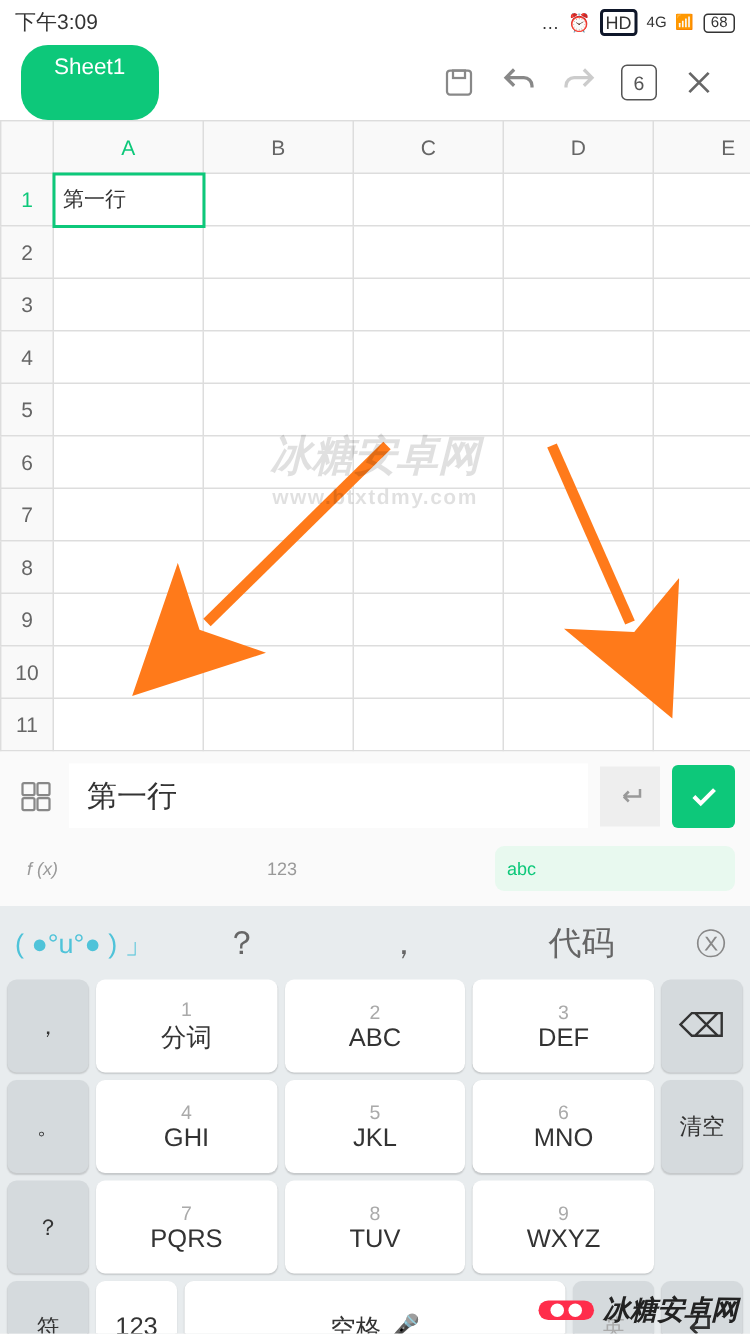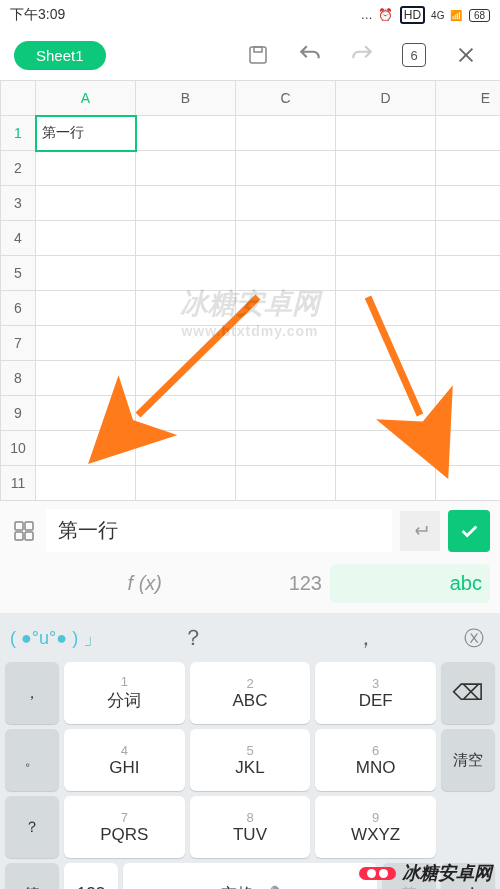--- a/index.html
+++ b/index.html
@@ -5,21 +5,21 @@
     * { margin: 0; padding: 0; box-sizing: border-box; font-family: -apple-system, sans-serif; }
     body { width: 500px; height: 889px; background: #f5f5f5; position: relative; overflow: hidden; }
     
     
     .status-bar { height: 30px; background: #fff; display: flex; align-items: center; justify-content: space-between; padding: 0 10px; font-size: 14px; color: #333; }
     .status-left { display: flex; gap: 4px; }
     .status-right { display: flex; align-items: center; gap: 6px; font-size: 12px; }
     .battery-box { border: 1px solid #333; border-radius: 3px; padding: 0 4px; font-size: 10px; }
     
     
-    .toolbar { height: 50px; background: #fff; display: flex; align-items: center; padding: 0 14px; gap: 12px; }
+    .toolbar { height: 50px; background: #fff; display: flex; padding: 0 14px; gap: 0; }
     .sheet-tab { background: #0dc87a; color: #fff; border-radius: 18px; padding: 6px 22px; font-size: 15px; }
     .toolbar-spacer { flex: 1; }
     .tool-icon { width: 40px; display: flex; align-items: center; justify-content: center; color: #888; }
     .tool-box { border: 1.5px solid #555; border-radius: 4px; width: 24px; height: 24px; display: flex; align-items: center; justify-content: center; font-size: 13px; color: #555; }
     
     
     .sheet { background: #fff; }
     .sheet table { border-collapse: collapse; width: 100%; table-layout: fixed; }
     .sheet th, .sheet td { border: 1px solid #ddd; height: 35px; font-size: 14px; text-align: center; color: #666; font-weight: normal; }
     .sheet th.corner { width: 35px; background: #f9f9f9; }
@@ -33,21 +33,21 @@
     
     .input-bar { background: #fafafa; display: flex; align-items: center; padding: 8px 10px; gap: 8px; }
     .grid-icon { width: 28px; height: 28px; color: #888; display: flex; align-items: center; justify-content: center; }
     .grid-icon svg { width: 24px; height: 24px; }
     .cell-input { flex: 1; background: #fff; border: none; padding: 10px 12px; font-size: 20px; color: #333; }
     .enter-btn { width: 40px; height: 40px; background: #eee; display: flex; align-items: center; justify-content: center; color: #888; }
     .confirm-btn { width: 42px; height: 42px; background: #0dc87a; border-radius: 4px; display: flex; align-items: center; justify-content: center; color: #fff; }
     
     
     .mode-tabs { background: #fafafa; display: flex; padding: 4px 10px 10px; }
-    .mode-tab { flex: 1; text-align: right; padding: 8px; font-size: 20px; color: #999; border-radius: 6px; }
+    .mode-tab { flex: 1; text-align: left; padding: 8px; font-size: 12px; color: #999; border-radius: 6px; }
     .mode-tab.italic { font-style: italic; }
     .mode-tab.active { background: #e8f9ef; color: #0dc87a; }
     
     
     .keyboard { background: #e8ecee; padding: 6px 0 0; }
     .kbd-top { display: flex; align-items: center; padding: 4px 6px; gap: 4px; }
     .emoji-face { color: #4fc3d9; font-size: 18px; flex-shrink: 0; padding: 0 4px; }
     .kbd-chip { background: #fff; border-radius: 16px; padding: 6px 14px; font-size: 16px; color: #555; margin: 0 2px; }
     .kbd-sym { flex: 1; text-align: center; font-size: 22px; color: #666; }
     .kbd-del-top { width: 40px; text-align: center; color: #888; font-size: 20px; }
@@ -249,20 +249,21 @@
   <div class="mode-tab italic">f (x)</div>
   <div class="mode-tab">123</div>
   <div class="mode-tab active">abc</div>
 </div>
 
 <div class="keyboard">
   <div class="kbd-top">
     <span class="emoji-face">( ●°u°● ) 」</span>
     <span class="kbd-sym">？</span>
     <span class="kbd-sym">，</span>
+    <span class="kbd-sym" style="flex:1.2;">代码</span>
     <span class="kbd-del-top">ⓧ</span>
   </div>
   <div class="kbd-grid" id="kbd-grid">
       <div class="key side">
         <span class="lbl">，</span>
       </div>
       <div class="key">
         <span class="num">1</span>
         <span class="lbl">分词</span>
       </div>

